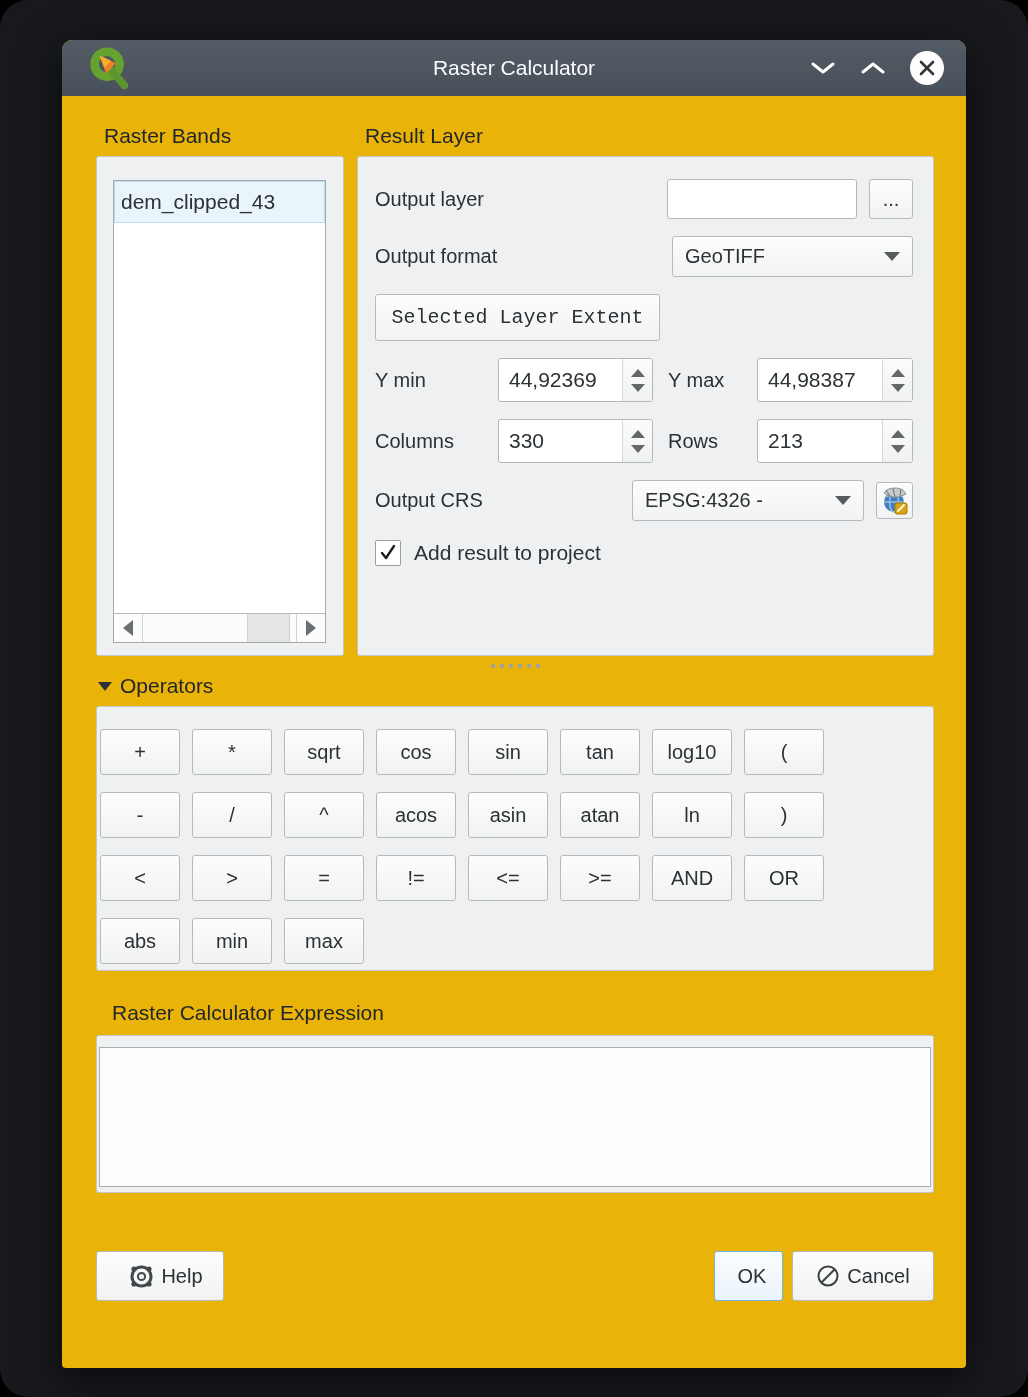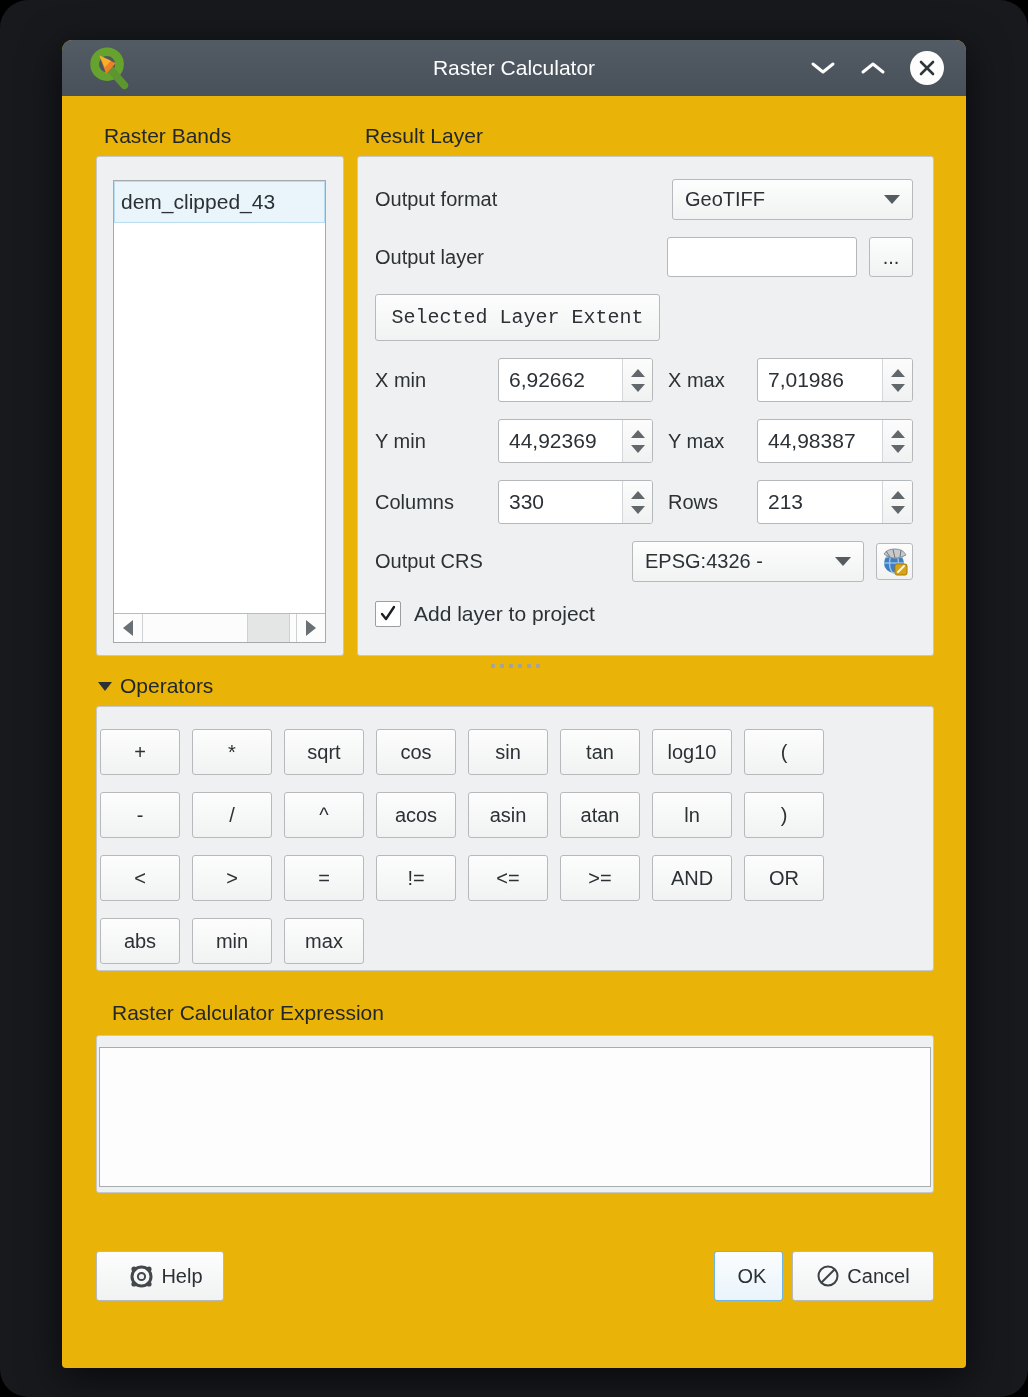--- a/index.html
+++ b/index.html
@@ -163,53 +163,35 @@
               </div>
             </div>
           </div>
         </div>
 
         <div class="col-right">
           <div class="section-header">Result Layer</div>
           <div class="groupbox result-box">
 
             <div class="form-row">
+              <span class="form-label grow">Output layer</span>
+              <input class="text-input" type="text" value="" style="">
+              <button class="btn browse-btn">...</button>
+            </div>
+
+            <div class="form-row">
               <span class="form-label grow">Output format</span>
               <div class="combo combo-format">
                 <span>GeoTIFF</span>
                 <span class="combo-arrow"></span>
               </div>
             </div>
 
-            <div class="form-row">
-              <span class="form-label grow">Output layer</span>
-              <input class="text-input" type="text" value="" style="">
-              <button class="btn browse-btn">...</button>
-            </div>
-
             <button class="btn extent-btn">Selected Layer Extent</button>
 
-            <div class="grid-row">
-              <span class="form-label">X min</span>
-              <div class="spinbox">
-                <span class="spin-value">6,92662</span>
-                <span class="spin-buttons">
-                    <span class="spin-up"></span>
-                    <span class="spin-down"></span>
-                  </span>
-              </div>
-              <span class="form-label lbl2">X max</span>
-              <div class="spinbox">
-                <span class="spin-value">7,01986</span>
-                <span class="spin-buttons">
-                    <span class="spin-up"></span>
-                    <span class="spin-down"></span>
-                  </span>
-              </div>
-            </div>
 
             <div class="grid-row">
               <span class="form-label">Y min</span>
               <div class="spinbox">
                 <span class="spin-value">44,92369</span>
                 <span class="spin-buttons">
                     <span class="spin-up"></span>
                     <span class="spin-down"></span>
                   </span>
               </div>
@@ -263,21 +245,21 @@
                 </svg>
               </button>
             </div>
 
             <div class="checkbox-row">
               <span class="checkbox">
                 <svg width="18" height="18" viewBox="0 0 18 18">
                   <polyline points="3,9 7,14 15,2" fill="none" stroke="#1b1f23" stroke-width="2.4" stroke-linecap="round" stroke-linejoin="round"></polyline>
                 </svg>
               </span>
-              <span class="checkbox-label">Add layer to project</span>
+              <span class="checkbox-label">Add result to project</span>
             </div>
 
           </div>
         </div>
       </div>
 
       <div class="splitter">
         <span></span>
           <span></span>
           <span></span>

